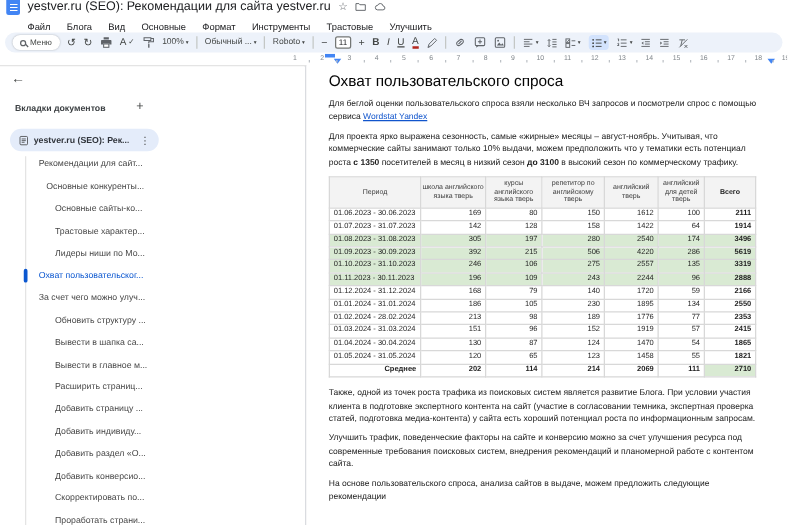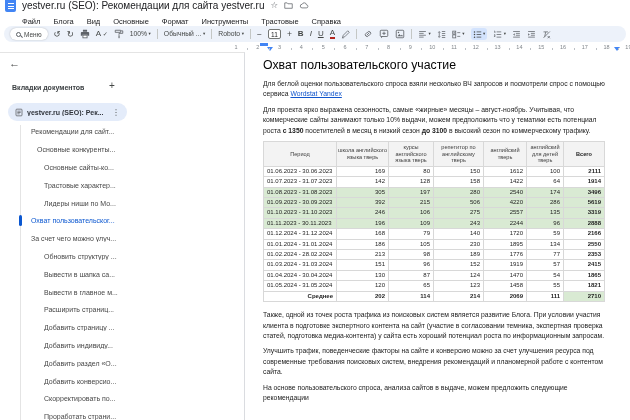--- a/index.html
+++ b/index.html
@@ -104,21 +104,21 @@
   </div>
 
   <div class="menubar">
       <span class="mb-item">Файл</span>
       <span class="mb-item">Блога</span>
       <span class="mb-item">Вид</span>
       <span class="mb-item">Основные</span>
       <span class="mb-item">Формат</span>
       <span class="mb-item">Инструменты</span>
       <span class="mb-item">Трастовые</span>
-      <span class="mb-item">Справка</span>
+      <span class="mb-item">Улучшить</span>
     </div>
 
   <div class="toolbar">
     <span class="tb-pill">
       <span class="search-glyph"></span>
       <span class="menu-lbl">Меню</span>
     </span>
     <span class="tbtn">↺</span>
     <span class="tbtn">↻</span>
     <span class="tbtn">
@@ -346,21 +346,21 @@
         <div class="sb-item" style="padding-left: 44px;">
           <span class="sb-label">Скорректировать по...</span>
         </div>
         <div class="sb-item" style="padding-left: 44px;">
           <span class="sb-label">Проработать страни...</span>
         </div>
       </div>
   </div>
 
   <div class="docarea">
-    <div class="h1">Охват пользовательского участие</div>
+    <div class="h1">Охват пользовательского спроса</div>
     <p class="para"><span>Для беглой оценки пользовательского спроса взяли несколько ВЧ запросов и посмотрели спрос  с помощью сервиса </span><span class="link">Wordstat Yandex</span></p>
     <p class="para"><span>Для проекта ярко выражена сезонность, самые «жирные» месяцы – август-ноябрь. Учитывая, что коммерческие сайты занимают только 10% выдачи, можем предположить что у тематики есть потенциал роста </span><span class="b">с 1350</span><span> посетителей в месяц в низкий сезон </span><span class="b">до 3100</span><span> в высокий сезон по коммерческому трафику.</span></p>
     <table class="demand">
       <colgroup>
         <col style="width:73px">
           <col style="width:52px">
           <col style="width:45px">
           <col style="width:50px">
           <col style="width:43px">
           <col style="width:37px">

